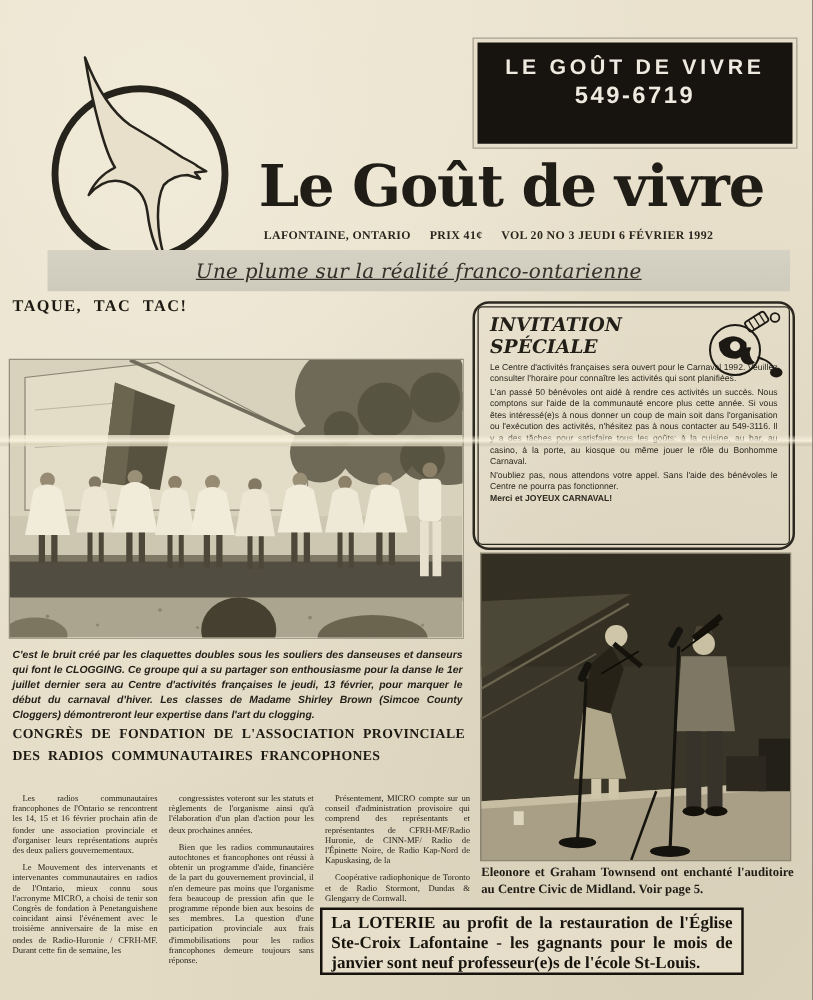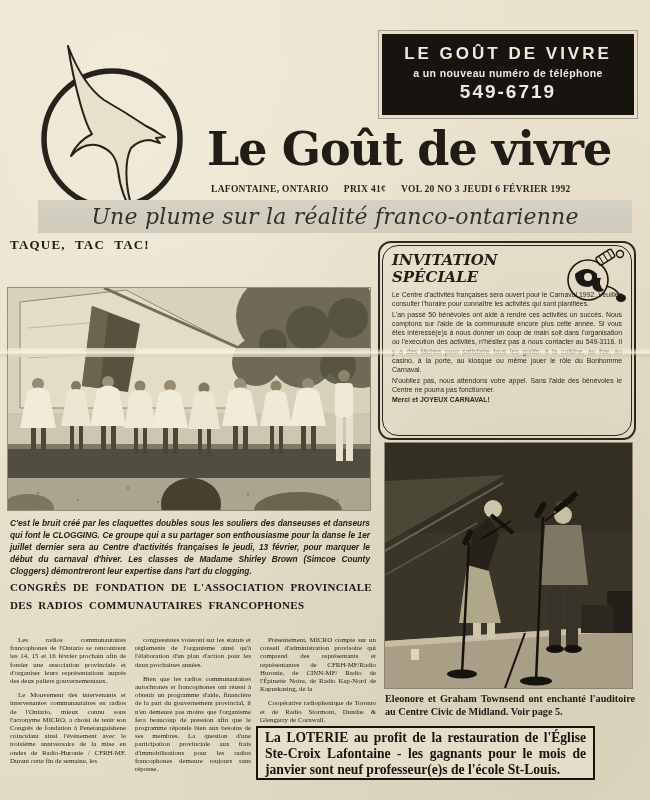--- a/index.html
+++ b/index.html
@@ -40,22 +40,22 @@
   .issue-line {
     position:absolute; left:211px; top:184px; width:430px;
     display:flex; gap:15px; font-size:9.5px; font-weight:bold; letter-spacing:.3px;
     color:#2a261e; white-space:nowrap;text-align:center;
   }
   .tagline-band {
     position:absolute; left:38px; top:200px; width:594px; height:33px;
     background:linear-gradient(180deg,#d5d1c3,#cfcbbc); text-align:center;
   }
   .tagline-band .tagline {
-    font-family:"DejaVu Serif", serif; font-style:italic; font-size:22px;
-    line-height:33px; color:#34312a; letter-spacing:.2px;
+    font-family:"DejaVu Serif", serif; font-style:italic; font-size:16px;
+    line-height:33px; color:#34312a; letter-spacing:.2px;text-decoration:underline;
   }
   
   .lead-headline {
     position:absolute; left:10px; top:237px; margin:0;
     font-size:13px; font-weight:bold; letter-spacing:1.2px; word-spacing:5px; color:#1d1a14;
   }
   .photo-left {
     position:absolute; left:8px; top:288px; width:362px; height:222px;
     box-shadow:0 0 0 1px rgba(60,55,40,.5);
   }
@@ -73,21 +73,21 @@
   .cols { position:absolute; left:10px; top:636px; width:366px; display:flex; gap:9px; }
   .col { width:116px; font-size:6.9px; line-height:8.2px; text-align:justify; color:#26231b; }
   .col p { margin:0 0 6px 0; text-indent:8px; }
   
   .invitation-box {
     position:absolute; left:378px; top:241px; width:258px; height:199px;
     border:2px solid #2b2820; border-radius:13px; box-sizing:border-box;
   }
   .invitation-box .inner {
     position:absolute; left:2px; top:2px; right:2px; bottom:2px;
-    border:1px solid #2b2820; border-radius:16px; padding:6px 9px 4px 9px; box-sizing:border-box;
+    border:1px solid #2b2820; border-radius:4px; padding:6px 9px 4px 9px; box-sizing:border-box;
   }
   .inv-title {
     margin:0 0 5px 0; font-family:"DejaVu Serif", serif; font-style:italic; font-weight:bold;
     font-size:15px; line-height:16.5px; color:#221f18; width:150px;
   }
   .inv-icon { position:absolute; right:4px; top:2px; width:66px; height:58px; }
   .inv-body p {
     margin:0 0 1px 0; font-family:"Liberation Sans", sans-serif;
     font-size:6.9px; line-height:9.3px; text-align:justify; color:#2c2920;
   }
@@ -129,21 +129,20 @@
                C88,166 82,150 80,132
                C78,118 72,112 62,108
                C50,104 40,110 33,118
                C38,106 46,100 54,96
                C46,84 36,46 30,8 Z" fill="#e8e0cb" stroke="#26231c" stroke-width="2" stroke-linejoin="round"></path>
     </svg>
   </div>
 
   <div class="phone-box">
     <div class="l1">LE GOÛT DE VIVRE</div>
-    <div class="l2">a un nouveau numéro de téléphone</div>
     <div class="l3">549-6719</div>
   </div>
 
   <h1 class="masthead-title">Le Goût de vivre</h1>
   <div class="issue-line">
     <span>LAFONTAINE, ONTARIO</span>
     <span>PRIX 41¢</span>
     <span>VOL 20 NO 3 JEUDI 6 FÉVRIER 1992</span>
   </div>
   <div class="tagline-band">

